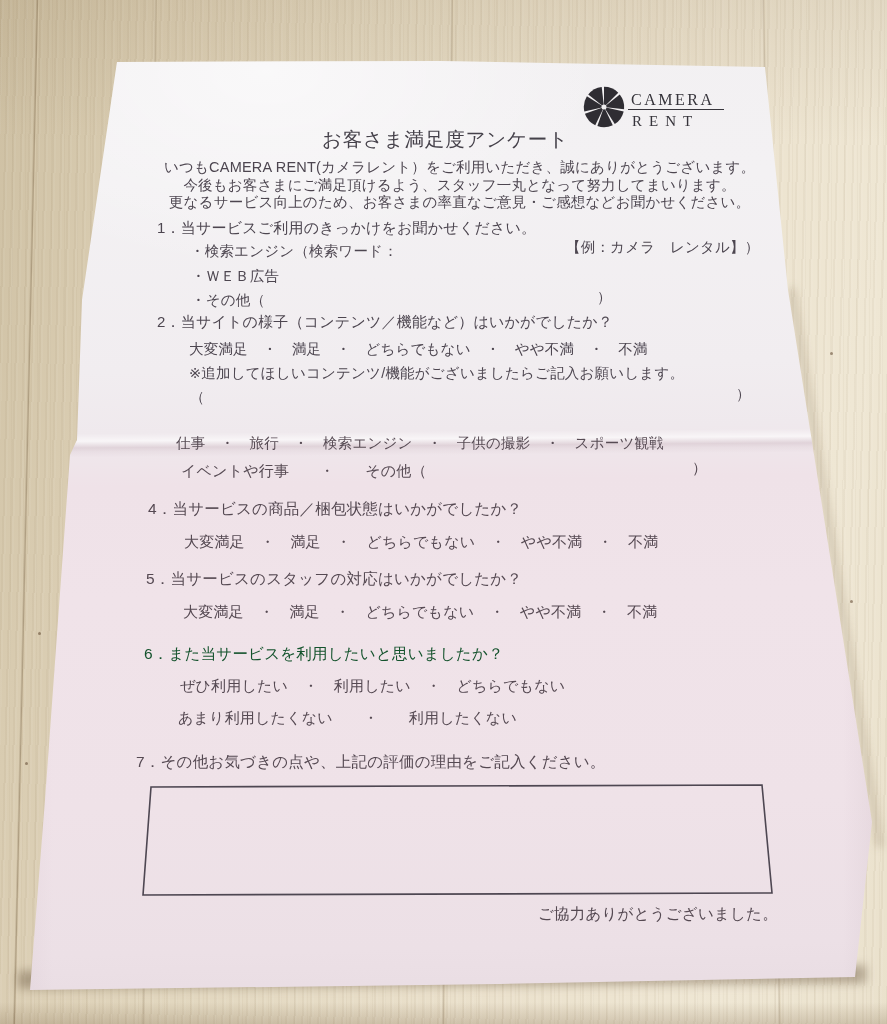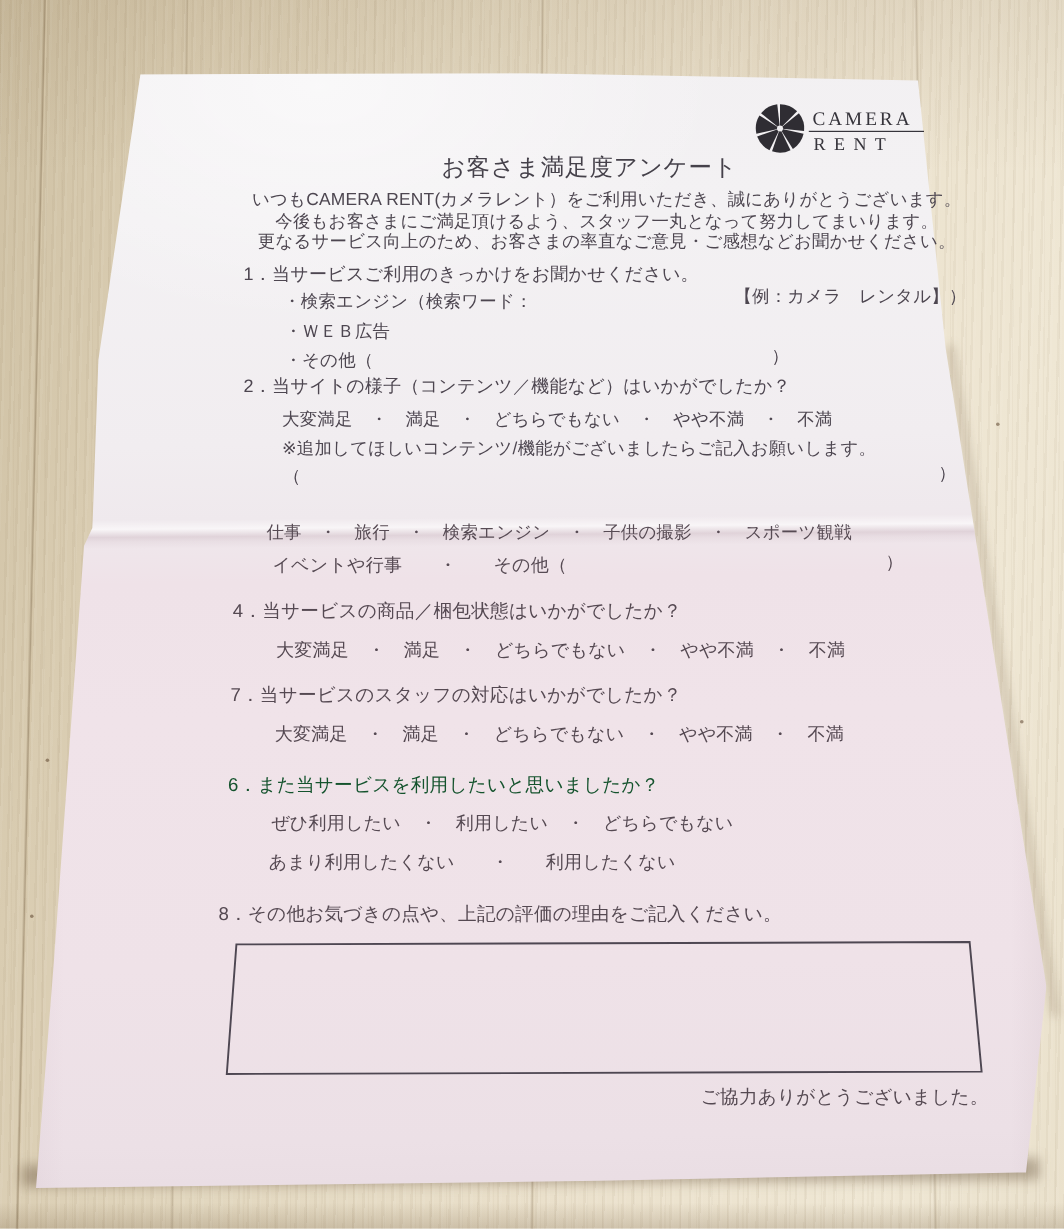--- a/index.html
+++ b/index.html
@@ -37,21 +37,21 @@
       linear-gradient(90deg, rgba(176,152,164,.16), rgba(176,152,164,0) 6%),
       linear-gradient(270deg, rgba(160,138,150,.14), rgba(160,138,150,0) 5%),
       linear-gradient(179deg, #f2f0f2 0%, #f3f1f3 18%, #f1edf0 36%, #efe9ed 42%,
         #efe2e8 47%, #f0e3e9 58%, #efe2e8 78%, #ece0e6 92%, #e7dbe1 100%);}
   .crease{position:absolute;left:58px;top:431px;width:770px;height:24px;
     transform:rotate(-0.4deg);
     background:linear-gradient(180deg, rgba(255,255,255,0) 0%, rgba(255,255,255,.6) 32%,
       rgba(177,148,160,.24) 60%, rgba(177,148,160,.10) 76%, rgba(255,255,255,0) 100%);}
 
   
-  .content{position:absolute;inset:0;z-index:3;color:#4d4650;margin-left:46px;}
+  .content{position:absolute;inset:0;z-index:3;color:#4d4650;}
   .t{position:absolute;white-space:nowrap;letter-spacing:.2px;}
   .fs14{font-size:14.5px;} .fs15{font-size:15px;} .fs155{font-size:15.5px;}
   .intro{line-height:17.6px;text-align:center;}
   .title{font-size:19.5px;letter-spacing:.8px;color:#45414a;}
   .boxsvg{position:absolute;inset:0;width:887px;height:1024px;}
 
   
   .logo-text{color:#36343b;font-family:"Liberation Serif","DejaVu Serif",serif;}
   .logo-cam{font-size:16px;letter-spacing:2.5px;}
   .logo-rule{position:absolute;left:628px;top:109px;width:96px;border-top:1.6px solid #36343b;}
@@ -116,27 +116,27 @@
   <div class="t fs14" style="left:190px;top:388px">（</div>
   <div class="t fs14" style="left:736px;top:385px">）</div>
 
   <div class="t fs14" style="left:176px;top:434px;color:#574b54">仕事　・　旅行　・　検索エンジン　・　子供の撮影　・　スポーツ観戦</div>
   <div class="t fs15" style="left:181px;top:462px;color:#574b54">イベントや行事　　・　　その他（</div>
   <div class="t fs15" style="left:692px;top:459px;color:#574b54">）</div>
 
   <div class="t fs155" style="left:148px;top:499px;color:#554952">4．当サービスの商品／梱包状態はいかがでしたか？</div>
   <div class="t fs15" style="left:184px;top:533px;color:#554952">大変満足　・　満足　・　どちらでもない　・　やや不満　・　不満</div>
 
-  <div class="t fs155" style="left:146px;top:569px;color:#554952">7．当サービスのスタッフの対応はいかがでしたか？</div>
+  <div class="t fs155" style="left:146px;top:569px;color:#554952">5．当サービスのスタッフの対応はいかがでしたか？</div>
   <div class="t fs15" style="left:183px;top:603px;color:#554952">大変満足　・　満足　・　どちらでもない　・　やや不満　・　不満</div>
 
   <div class="t fs155" style="left:144px;top:644px;color:#14532d">6．また当サービスを利用したいと思いましたか？</div>
   <div class="t fs15" style="left:180px;top:677px;color:#554952">ぜひ利用したい　・　利用したい　・　どちらでもない</div>
   <div class="t fs15" style="left:178px;top:709px;color:#554952">あまり利用したくない　　・　　利用したくない</div>
 
-  <div class="t fs155" style="left:136px;top:752px;color:#554952">8．その他お気づきの点や、上記の評価の理由をご記入ください。</div>
+  <div class="t fs155" style="left:136px;top:752px;color:#554952">7．その他お気づきの点や、上記の評価の理由をご記入ください。</div>
   <svg class="boxsvg">
     <polygon points="151,787 762,785 772,893 143,895" fill="none" stroke="#4e4752" stroke-width="1.6"></polygon>
   </svg>
   <div class="t fs15" style="left:200px;top:800px;color:#554952"></div>
 
   <div class="t fs155" style="left:538px;top:904px;color:#554952">ご協力ありがとうございました。</div>
 </div>
 
 </body></html>

